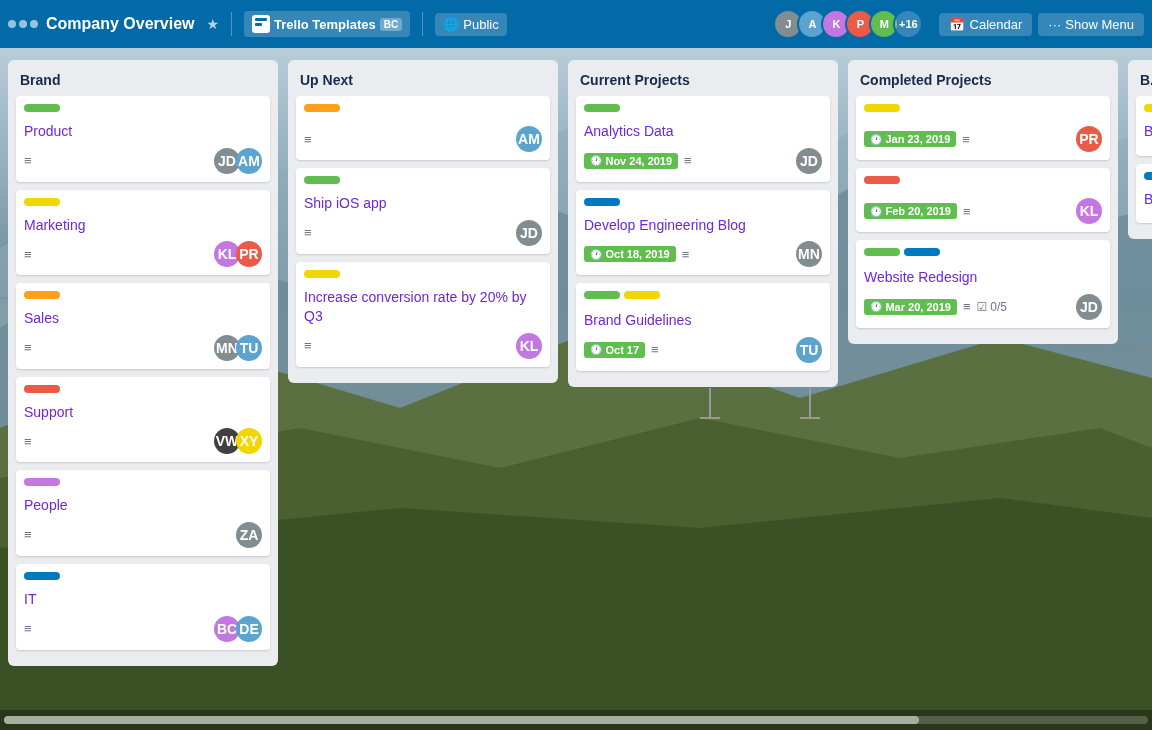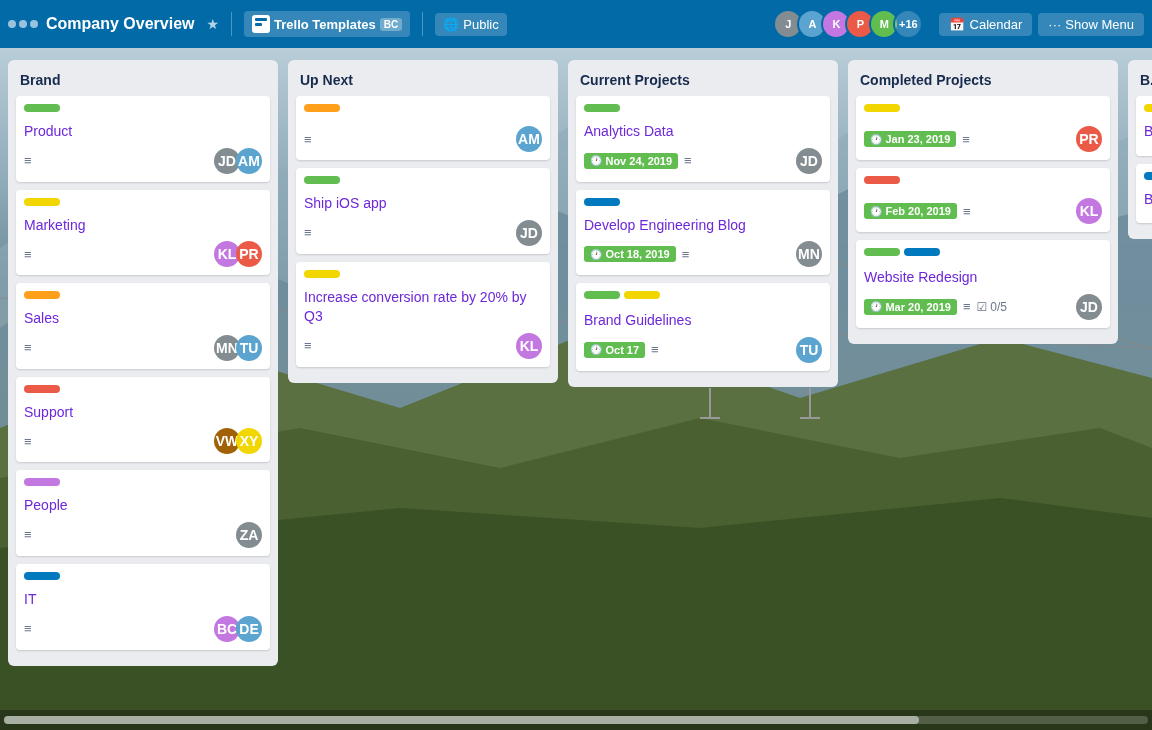--- a/index.html
+++ b/index.html
@@ -308,21 +308,21 @@
           <div class="card-avatars">
             <div class="card-avatar" style="background: rgb(131, 140, 145);">MN</div>
             <div class="card-avatar" style="background: rgb(91, 164, 207);">TU</div>
           </div>
         </div></div>
       <div class="card"><span class="card-label label-red" style="width: 36px;"></span><div class="card-title">Support</div><div class="card-footer">
           <div class="card-meta">
             <span class="card-desc-icon">≡</span>
           </div>
           <div class="card-avatars">
-            <div class="card-avatar" style="background: #a16207;">VW</div>
+            <div class="card-avatar" style="background: #404040;">VW</div>
             <div class="card-avatar" style="background: rgb(242, 214, 0);">XY</div>
           </div>
         </div></div>
       <div class="card"><span class="card-label label-purple" style="width: 36px;"></span><div class="card-title">People</div><div class="card-footer">
           <div class="card-meta">
             <span class="card-desc-icon">≡</span>
           </div>
           <div class="card-avatars">
             <div class="card-avatar" style="background: rgb(131, 140, 145);">ZA</div>
           </div>

